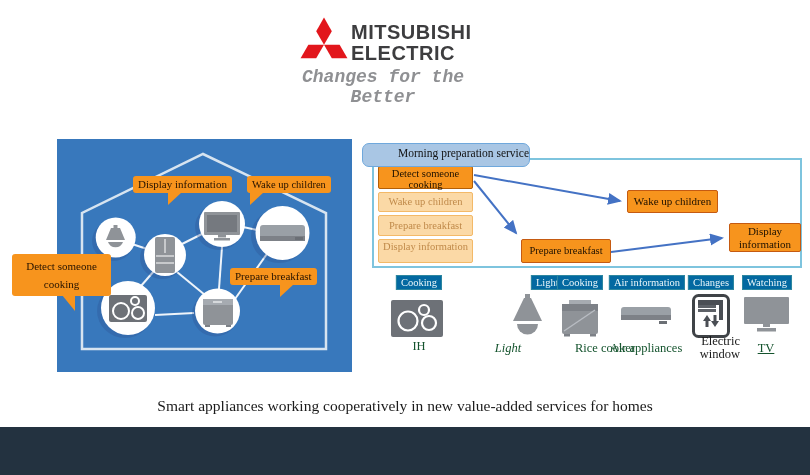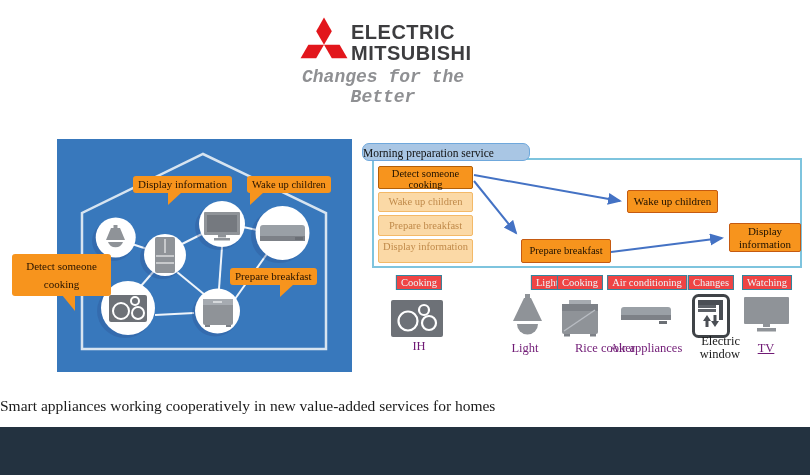--- a/index.html
+++ b/index.html
@@ -25,69 +25,69 @@
              border-top:16px solid #f7941d; border-left:13px solid transparent; }
 
   .co-display { left:133px; top:176px; white-space:nowrap; }
   .co-wake    { left:247px; top:176px; white-space:nowrap; font-size:10.5px; }
   .co-detect  { left:12px;  top:254px; width:99px; line-height:18px; padding:3px 2px; }
   .co-prepbk  { left:230px; top:268px; white-space:nowrap; }
 
   
   .flow-frame { left:372px; top:158px; width:430px; height:110px;
                 border:2px solid #7ec4de; background:transparent; }
-  .flow-title { left:362px; top:143px; width:168px; height:18px; background:#a9c6e4;
+  .flow-title { left:362px; top:143px; width:168px; height:24px; background:#a9c6e4;
                 border:1.5px solid #6fa8dc; border-radius:7px; font-size:11.5px;
-                color:#111; text-align:left; line-height:19px; z-index:4; }
+                color:#111; text-align:right; line-height:19px; z-index:4; }
   .step { left:378px; width:95px; text-align:center; border-radius:2px; z-index:3; }
   .step-active { background:#f7941d; border:1.5px solid #b45f06; color:#1c1000;
                  font-size:10.5px; line-height:10.5px; padding-top:1px; }
   .step-faded  { background:#fbd9a6; border:1px solid #f3b968; color:#c08a4a;
                  font-size:10.5px; line-height:10.5px; }
   .s1 { top:166px; height:23px; padding-top:2px; }
   .s2 { top:192px; height:20px; line-height:18px; }
   .s3 { top:215px; height:21px; line-height:19px; }
   .s4 { top:239px; height:24px; padding-top:2px; }
 
   .result { background:#f7941d; border:1.5px solid #c55a11; color:#1c1000;
             text-align:center; border-radius:2px; z-index:3; }
   .r-wake { left:627px; top:190px; width:91px; height:23px; font-size:11px;
             line-height:20px; white-space:nowrap; }
   .r-prep { left:521px; top:239px; width:90px; height:24px; font-size:10.5px;
             line-height:21px; white-space:nowrap; }
   .r-disp { left:729px; top:223px; width:72px; height:29px; font-size:11px;
             line-height:13px; padding-top:1px; }
 
   
-  .cat { top:275px; transform:translateX(-50%); background:#ef4444; border:1px solid #2e87a0;
+  .cat { top:275px; transform:translateX(-50%); background:#0369a1; border:1px solid #2e87a0;
          color:#eaf6fa; font-size:10.5px; line-height:13px; padding:0 4px;
          white-space:nowrap; z-index:2; }
-  .appname { transform:translateX(-50%); color:#701a75; font-size:12.5px;
+  .appname { transform:translateX(-50%); color:#14532d; font-size:12.5px;
              text-align:right; white-space:nowrap; }
   .appname2 { transform:translateX(-50%); color:#1a1a1a; font-size:12.5px;
               text-align:center; width:58px; line-height:13px; }
 
   
-  .caption { left:0; top:397px; width:810px; text-align:left; font-size:15.5px;
+  .caption { left:0; top:397px; width:810px; text-align:center; font-size:15.5px;
              color:#1b1b1b; }
   .footer-bar { left:0; top:427px; width:810px; height:48px; background:#233240; }
 </style>
 </head>
 <body>
 
 <div class="abs" style="left:299px; top:9px; width:50px; height:58px;">
   <svg width="50" height="58" viewBox="18 10 64 57">
     <polygon points="50,47 40,29.7 50,12.4 60,29.7" fill="#e2161c"></polygon>
     <polygon points="50,47 30,47 20,64.3 40,64.3" fill="#e2161c"></polygon>
     <polygon points="50,47 70,47 80,64.3 60,64.3" fill="#e2161c"></polygon>
   </svg>
 </div>
 <div class="abs brand-text">
+  <div>MITSUBISHI</div>
   <div>ELECTRIC</div>
-  <div>MITSUBISHI</div>
 </div>
 <div class="abs tagline">Changes for the Better</div>
 
 <div class="abs house-panel">
   <svg width="295" height="233" viewBox="0 0 295 233">
 
     <path d="M25,210 L25,74 L146,15 L269,74 L269,210 Z" fill="none" stroke="#d7e4f0" stroke-width="2.5"></path>
 
     <g stroke="#eef4fa" stroke-width="2">
       <line x1="75" y1="105" x2="90" y2="110"></line>
@@ -197,21 +197,21 @@
     </marker>
   </defs>
   <line x1="104" y1="25" x2="250" y2="51" stroke="#4472c4" stroke-width="2" marker-end="url(#ah)"></line>
   <line x1="104" y1="31" x2="146" y2="83" stroke="#4472c4" stroke-width="2" marker-end="url(#ah)"></line>
   <line x1="241" y1="102" x2="352" y2="88" stroke="#4472c4" stroke-width="2" marker-end="url(#ah)"></line>
 </svg>
 
 <div class="abs cat" style="left:419px;">Cooking</div>
 <div class="abs cat" style="left:554px;">Lighting</div>
 <div class="abs cat" style="left:580px;">Cooking</div>
-<div class="abs cat" style="left:647px;">Air conditioning</div>
+<div class="abs cat" style="left:647px;">Air information</div>
 <div class="abs cat" style="left:711px;">Changes</div>
 <div class="abs cat" style="left:767px;">Watching</div>
 
 <div class="abs" style="left:391px; top:300px;">
   <svg width="52" height="37">
     <rect x="0" y="0" width="52" height="37" rx="2" fill="#6d7177"></rect>
     <circle cx="17" cy="21" r="9.5" fill="none" stroke="#fff" stroke-width="2.2"></circle>
     <circle cx="33" cy="10" r="5" fill="none" stroke="#fff" stroke-width="2.2"></circle>
     <circle cx="38" cy="23" r="7" fill="none" stroke="#fff" stroke-width="2.2"></circle>
   </svg>
@@ -264,20 +264,20 @@
 
 <div class="abs" style="left:744px; top:297px;">
   <svg width="45" height="37">
     <rect x="0" y="0" width="45" height="27" rx="1" fill="#8f9398"></rect>
     <rect x="19" y="27" width="7" height="3" fill="#8f9398"></rect>
     <rect x="13" y="31" width="19" height="3.5" fill="#8f9398"></rect>
   </svg>
 </div>
 
 <div class="abs appname" style="left:419px; top:339px;">IH</div>
-<div class="abs appname" style="left:525px; top:341px;">Light</div>
+<div class="abs appname" style="left:508px; top:341px;font-style:italic;">Light</div>
 <div class="abs appname" style="left:580px; top:341px;margin-left:25px;">Rice cooker</div>
 <div class="abs appname" style="left:646px; top:341px;">Air appliances</div>
 <div class="abs appname2" style="left:711px; top:335px;text-align:right;">Electric window</div>
 <div class="abs appname" style="left:766px; top:341px;text-decoration:underline;">TV</div>
 
 <div class="abs caption">Smart appliances working cooperatively in new value-added services for homes</div>
 <div class="abs footer-bar"></div>
 
 </body></html>

